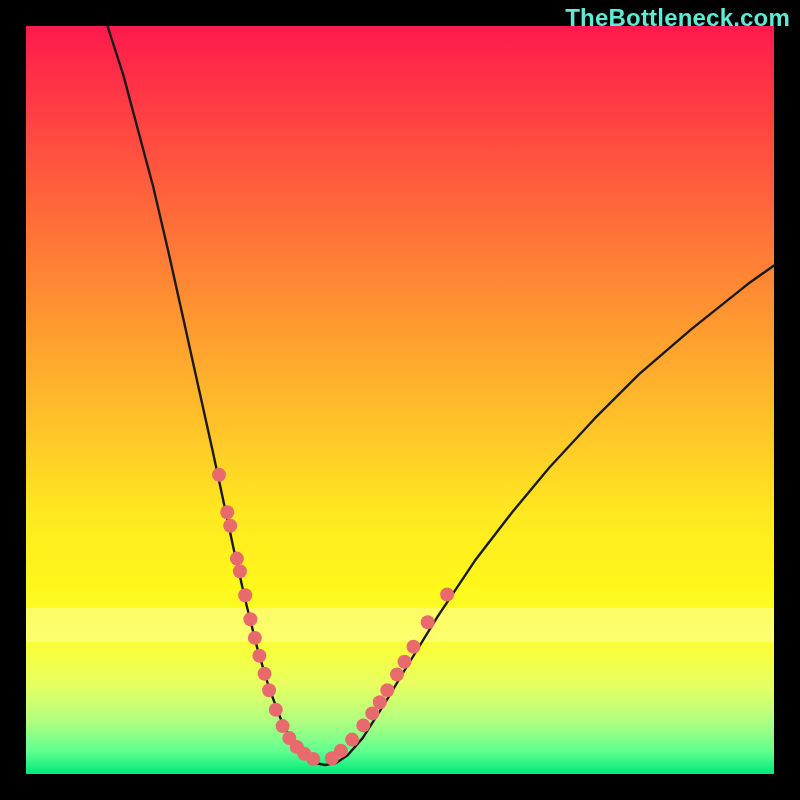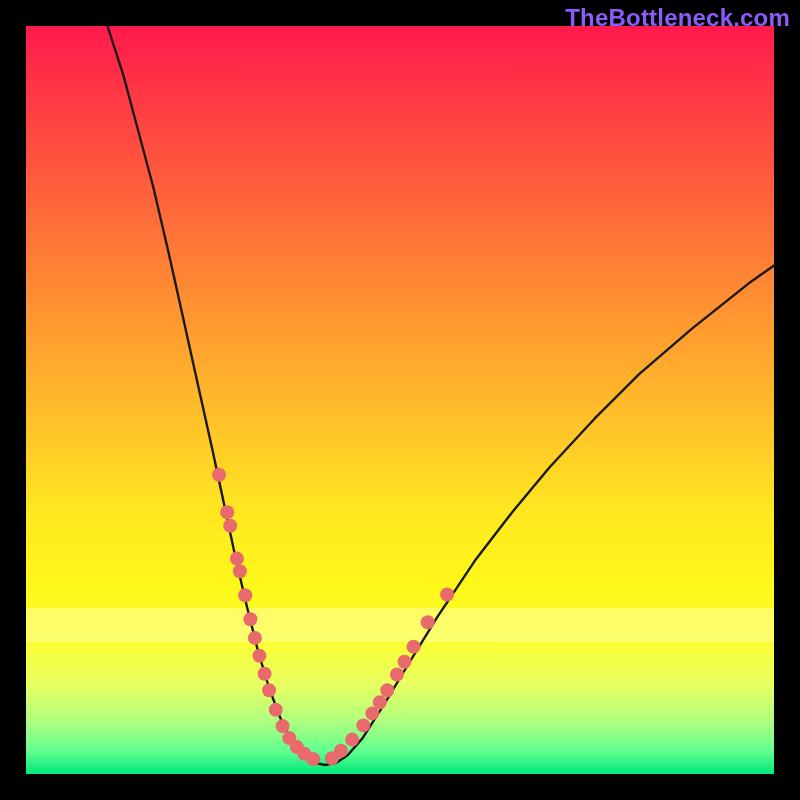--- a/index.html
+++ b/index.html
@@ -30,21 +30,21 @@
       #60ff90 97%,
       #00e87a 100%);
   }
   .watermark {
     position: absolute;
     top: 4px;
     right: 10px;
     font-family: Arial, Helvetica, sans-serif;
     font-size: 24px;
     font-weight: 600;
-    color: #8b5cf6;
+    color: #5eead4;
     letter-spacing: 0.2px;
   }
   svg.curves {
     position: absolute;
     left: 0;
     top: 0;
   }
   .pale-band {
     position: absolute;
     left: 26px;

